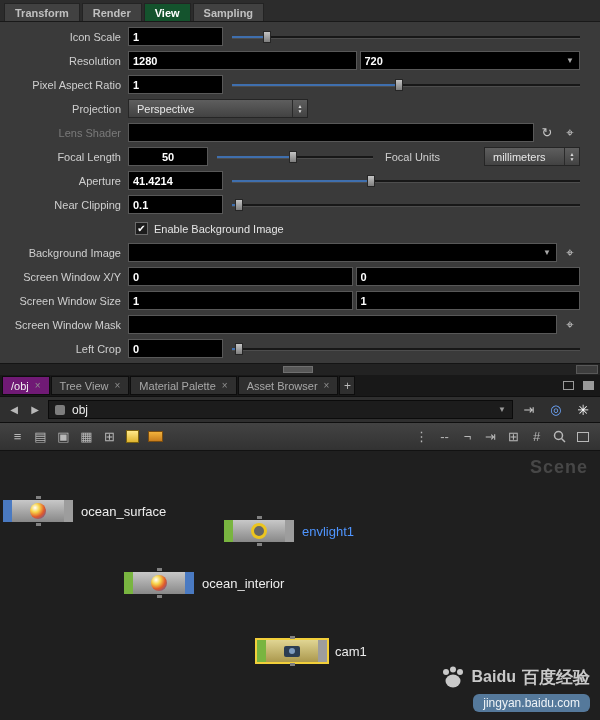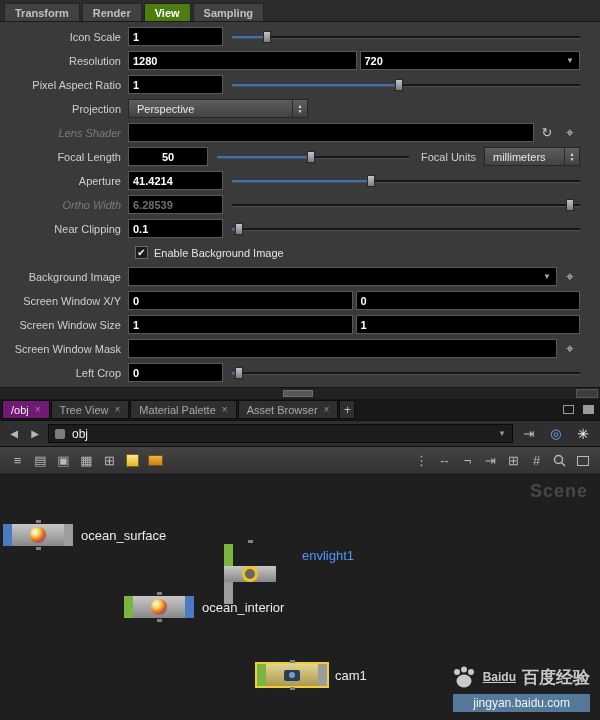--- a/index.html
+++ b/index.html
@@ -2,45 +2,45 @@
 <html><head>
 <meta charset="utf-8">
 <style>
   * { box-sizing: border-box; margin: 0; padding: 0; }
   html,body { width:600px; height:720px; background:#333; font-family:"Liberation Sans",sans-serif; overflow:hidden; }
   .app { width:600px; height:720px; display:flex; flex-direction:column; background:#3a3a3a; }
 
   
   .param-tabbar { height:22px; background:#2c2c2c; display:flex; align-items:flex-end; padding-left:4px; border-bottom:1px solid #191919; flex:none; }
   .ptab-top { font-size:11px; color:#c0c0c0; background:#414141; border:1px solid #232323; border-bottom:none; padding:3px 10px 2px; margin-right:2px; cursor:default;font-weight:bold; }
-  .ptab-top.active { background:#4d7c0f; color:#ffffff; }
+  .ptab-top.active { background:#14532d; color:#ffffff; }
 
   
   .params { background:#3a3a3a; padding:3px 20px 2px 0; flex:none; }
   .row { display:flex; align-items:center; height:23px; margin-bottom:1px; }
   .plabel { width:128px; flex:none; text-align:right; padding-right:7px; font-size:11px; color:#cfcfcf; white-space:nowrap; }
-  .row.dim .plabel { color:#7a7a7a;font-style:italic; }
+  .row.dim .plabel { color:#7a7a7a; }
   input.field { background:#000; border:1px solid #585858; color:#fff; font:bold 11px "Liberation Sans",sans-serif; height:19px; padding:0 4px; outline:none; }
   input.field.dimval { color:#6f6f6f; }
   .w95 { width:95px; flex:none; } .w80 { width:80px; flex:none;text-align:center; }
   .fgrow { flex:1; min-width:0; }
   .gap { width:3px; flex:none; }
   .fieldwrap { display:flex; align-items:center; background:#000; border:1px solid #585858; height:19px; flex:1; min-width:0; }
   .fieldwrap input { flex:1; min-width:0; background:transparent; border:none; color:#fff; font:bold 11px "Liberation Sans",sans-serif; padding:0 4px; outline:none; height:100%; }
   .in-arrow { color:#a8a8a8; font-size:8px; padding:0 5px; flex:none; }
 
   .slider { flex:1; position:relative; height:16px; margin-left:9px; min-width:30px; }
   .slider .track { position:absolute; left:0; right:0; top:7px; height:2px; background:#171717; box-shadow:0 1px 0 #4d4d4d; }
   .slider .fill { position:absolute; left:0; top:7px; height:2px; background:#3f6fae; }
   .slider .handle { position:absolute; top:2px; width:8px; height:12px; margin-left:-4px; background:linear-gradient(#c4c4c4,#7e7e7e); border:1px solid #262626; }
 
   .dropdown { display:flex; align-items:center; height:19px; background:linear-gradient(#5e5e5e,#424242); border:1px solid #252525; color:#e8e8e8; font-size:11px; flex:none; }
   .dropdown .dlabel { flex:1; padding:0 8px; white-space:nowrap; }
   .dropdown .arrows { width:15px; height:100%; border-left:1px solid #2a2a2a; display:flex; flex-direction:column; align-items:center; justify-content:center; font-size:5px; line-height:5px; color:#dddddd; }
-  .dd180 { width:180px; } .dd96 { width:96px; }
+  .dd180 { width:180px; } .dd96 { width:96px;margin-left:36px; }
   .sublabel { font-size:11px; color:#cfcfcf; padding:0 8px 0 12px; flex:none; white-space:nowrap; }
 
   .icon-btn { width:20px; height:18px; display:flex; align-items:center; justify-content:center; color:#c4c4c4; font-size:13px; margin-left:3px; flex:none; cursor:default; }
 
   .spacer135 { width:135px; flex:none; }
   .checkbox { width:13px; height:13px; background:#1c1c1c; border:1px solid #6a6a6a; display:flex; align-items:center; justify-content:center; color:#fff; font-size:10px; line-height:10px; flex:none; }
   .cb-label { font-size:11px; color:#e4e4e4; margin-left:6px; }
 
   .hscroll { height:12px; background:#222; border-top:1px solid #141414; position:relative; flex:none; }
   .hscroll .handle { position:absolute; left:283px; top:2px; width:30px; height:7px; background:#575757; border:1px solid #6f6f6f; }
@@ -93,23 +93,23 @@
   .sphere-icon { width:16px; height:16px; border-radius:50%; background:radial-gradient(circle at 32% 30%, #ffffff 0%, #f7d54a 28%, #e05a2b 58%, #3b59c0 100%); }
   .envlight-icon { width:16px; height:16px; border-radius:50%; border:3px solid #ecc51f; background:#666; }
   .camera-icon { width:16px; height:11px; background:#2b3d52; border-radius:2px; position:relative; }
   .camera-icon::after { content:""; position:absolute; left:5px; top:2px; width:6px; height:6px; border-radius:50%; background:#7d9cc0; }
   .node-label { position:absolute; left:78px; top:4px; font-size:13px; color:#ededed; white-space:nowrap; }
   .node.envlight .node-label { color:#4f95ff; }
 
   
   .watermark { position:absolute; right:10px; bottom:8px; display:flex; flex-direction:column; align-items:flex-end; gap:5px; }
   .wm-top { display:flex; align-items:center; gap:6px; color:#c9c9c9; }
-  .wm-brand { font-size:12px; font-weight:bold;text-decoration:underline; }
+  .wm-brand { font-size:16px; font-weight:bold; }
   .wm-cn { font-size:17px; font-weight:bold; }
-  .wm-url { background:#55799b; color:#eef3f7; font-size:12px; padding:2px 20px; border-radius:0; }
+  .wm-url { background:#55799b; color:#eef3f7; font-size:12px; padding:2px 10px; border-radius:6px; }
 </style>
 </head>
 <body>
 
 <div class="app">
 
   <div class="param-tabbar">
     <div class="ptab-top">Transform</div>
     <div class="ptab-top">Render</div>
     <div class="ptab-top active">View</div>
@@ -189,29 +189,20 @@
     <div class="row">
       <div class="plabel">Aperture</div>
       <input class="field w95" value="41.4214" style="">
       <div class="slider">
         <div class="track"></div>
         <div class="fill" style="width: 40%;"></div>
         <div class="handle" style="left: 40%;"></div>
       </div>
     </div>
 
-    <div class="row dim">
-      <div class="plabel">Ortho Width</div>
-      <input class="field w95 dimval" value="6.28539" style="">
-      <div class="slider dim">
-        <div class="track"></div>
-
-        <div class="handle" style="left: 97%;"></div>
-      </div>
-    </div>
 
     <div class="row">
       <div class="plabel">Near Clipping</div>
       <input class="field w95" value="0.1" style="">
       <div class="slider">
         <div class="track"></div>
         <div class="fill" style="width: 2%;"></div>
         <div class="handle" style="left: 2%;"></div>
       </div>
     </div>
@@ -348,21 +339,21 @@
       <i class="dot-t"></i>
       <i class="dot-b"></i>
       <div class="fl"></div>
       <div class="body">
         <span class="sphere-icon"></span>
       </div>
       <div class="fr"></div>
       <div class="node-label">ocean_surface</div>
     </div>
 
-    <div class="node envlight" style="left:224px; top:69px;flex-direction:column;">
+    <div class="node envlight" style="left:224px; top:69px;">
       <i class="dot-t"></i>
       <i class="dot-b"></i>
       <div class="fl"></div>
       <div class="body">
         <span class="envlight-icon"></span>
       </div>
       <div class="fr"></div>
       <div class="node-label">envlight1</div>
     </div>
 

